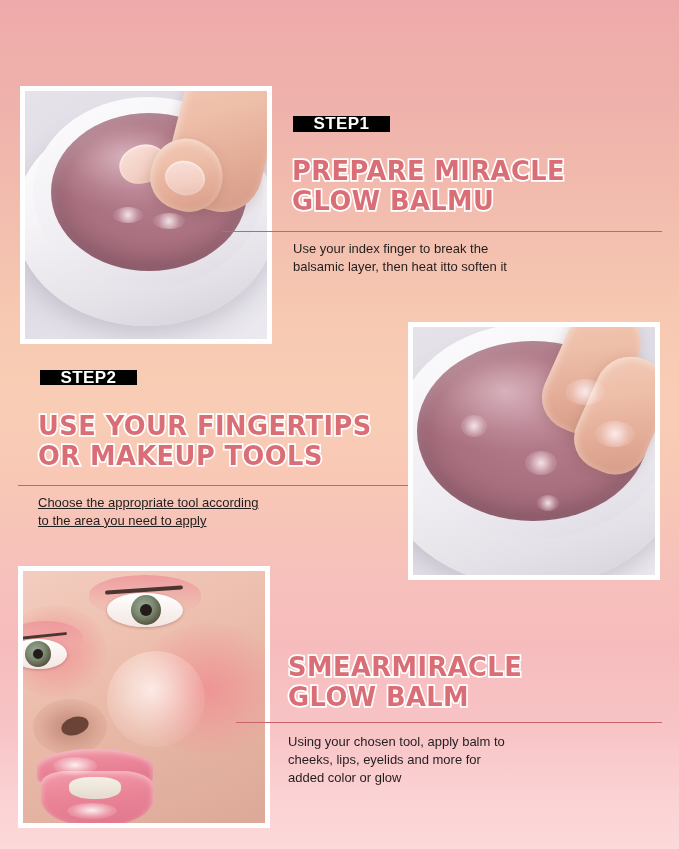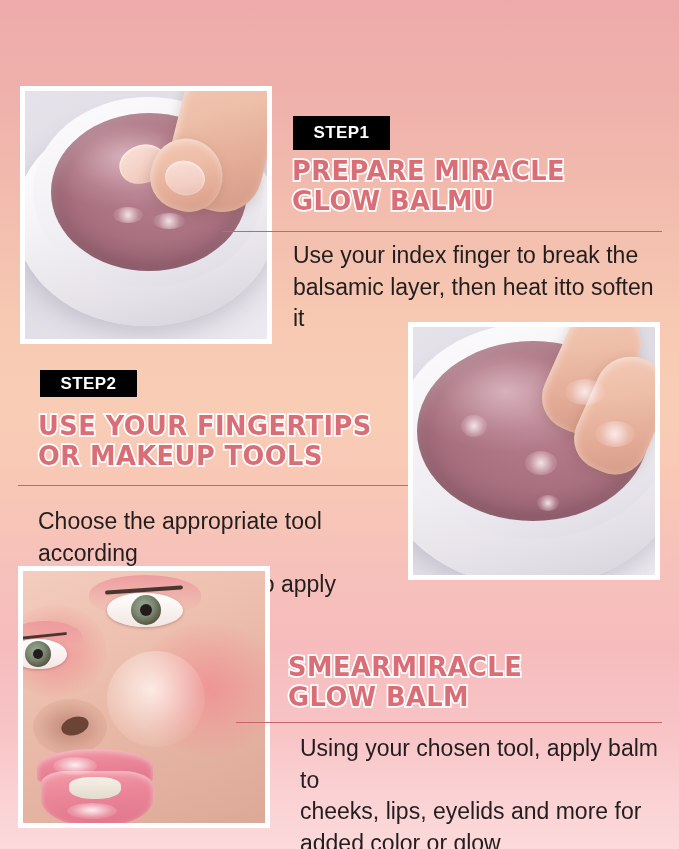--- a/index.html
+++ b/index.html
@@ -206,41 +206,41 @@
 
   .divider {
     position: absolute;
     height: 1px;
     background: #c9646c;
   }
 
   .body-text {
     position: absolute;
     font-family: "Liberation Sans", sans-serif;
-    font-size: 23px;
+    font-size: 13px;
     line-height: 1.38;
     color: #221e1e;
     white-space: pre-line;
   }
 
   
-  #badge-1 { left: 293px; top: 116px; width: 97px;  height: 34px; }
+  #badge-1 { left: 293px; top: 116px; width: 97px;  height: 16px; }
   #head-1  { left: 292px; top: 156px; width: 380px; }
   #div-1   { left: 222px; top: 231px; width: 440px; }
   #body-1  { left: 293px; top: 240px; width: 370px; }
 
-  #badge-2 { left: 40px;  top: 370px; width: 97px;  height: 27px; }
+  #badge-2 { left: 40px;  top: 370px; width: 97px;  height: 15px; }
   #head-2  { left: 38px;  top: 411px; width: 380px; }
   #div-2   { left: 18px;  top: 485px; width: 394px; }
-  #body-2  { left: 38px;  top: 506px; width: 370px; }
+  #body-2  { left: 38px;  top: 494px; width: 370px; text-decoration: underline; }
 
   #badge-3 { left: 290px; top: 612px; width: 97px;  height: 29px; }
   #head-3  { left: 288px; top: 652px; width: 380px; }
   #div-3   { left: 236px; top: 722px; width: 426px; }
-  #body-3  { left: 300px; top: 733px; width: 378px; }
+  #body-3  { left: 288px; top: 733px; width: 378px; }
 </style>
 </head>
 <body>
 
 <div id="poster">
 
 
   <div class="photo" id="photo-1">
     <div class="photo-inner">
       <div class="jar-bg"></div>

